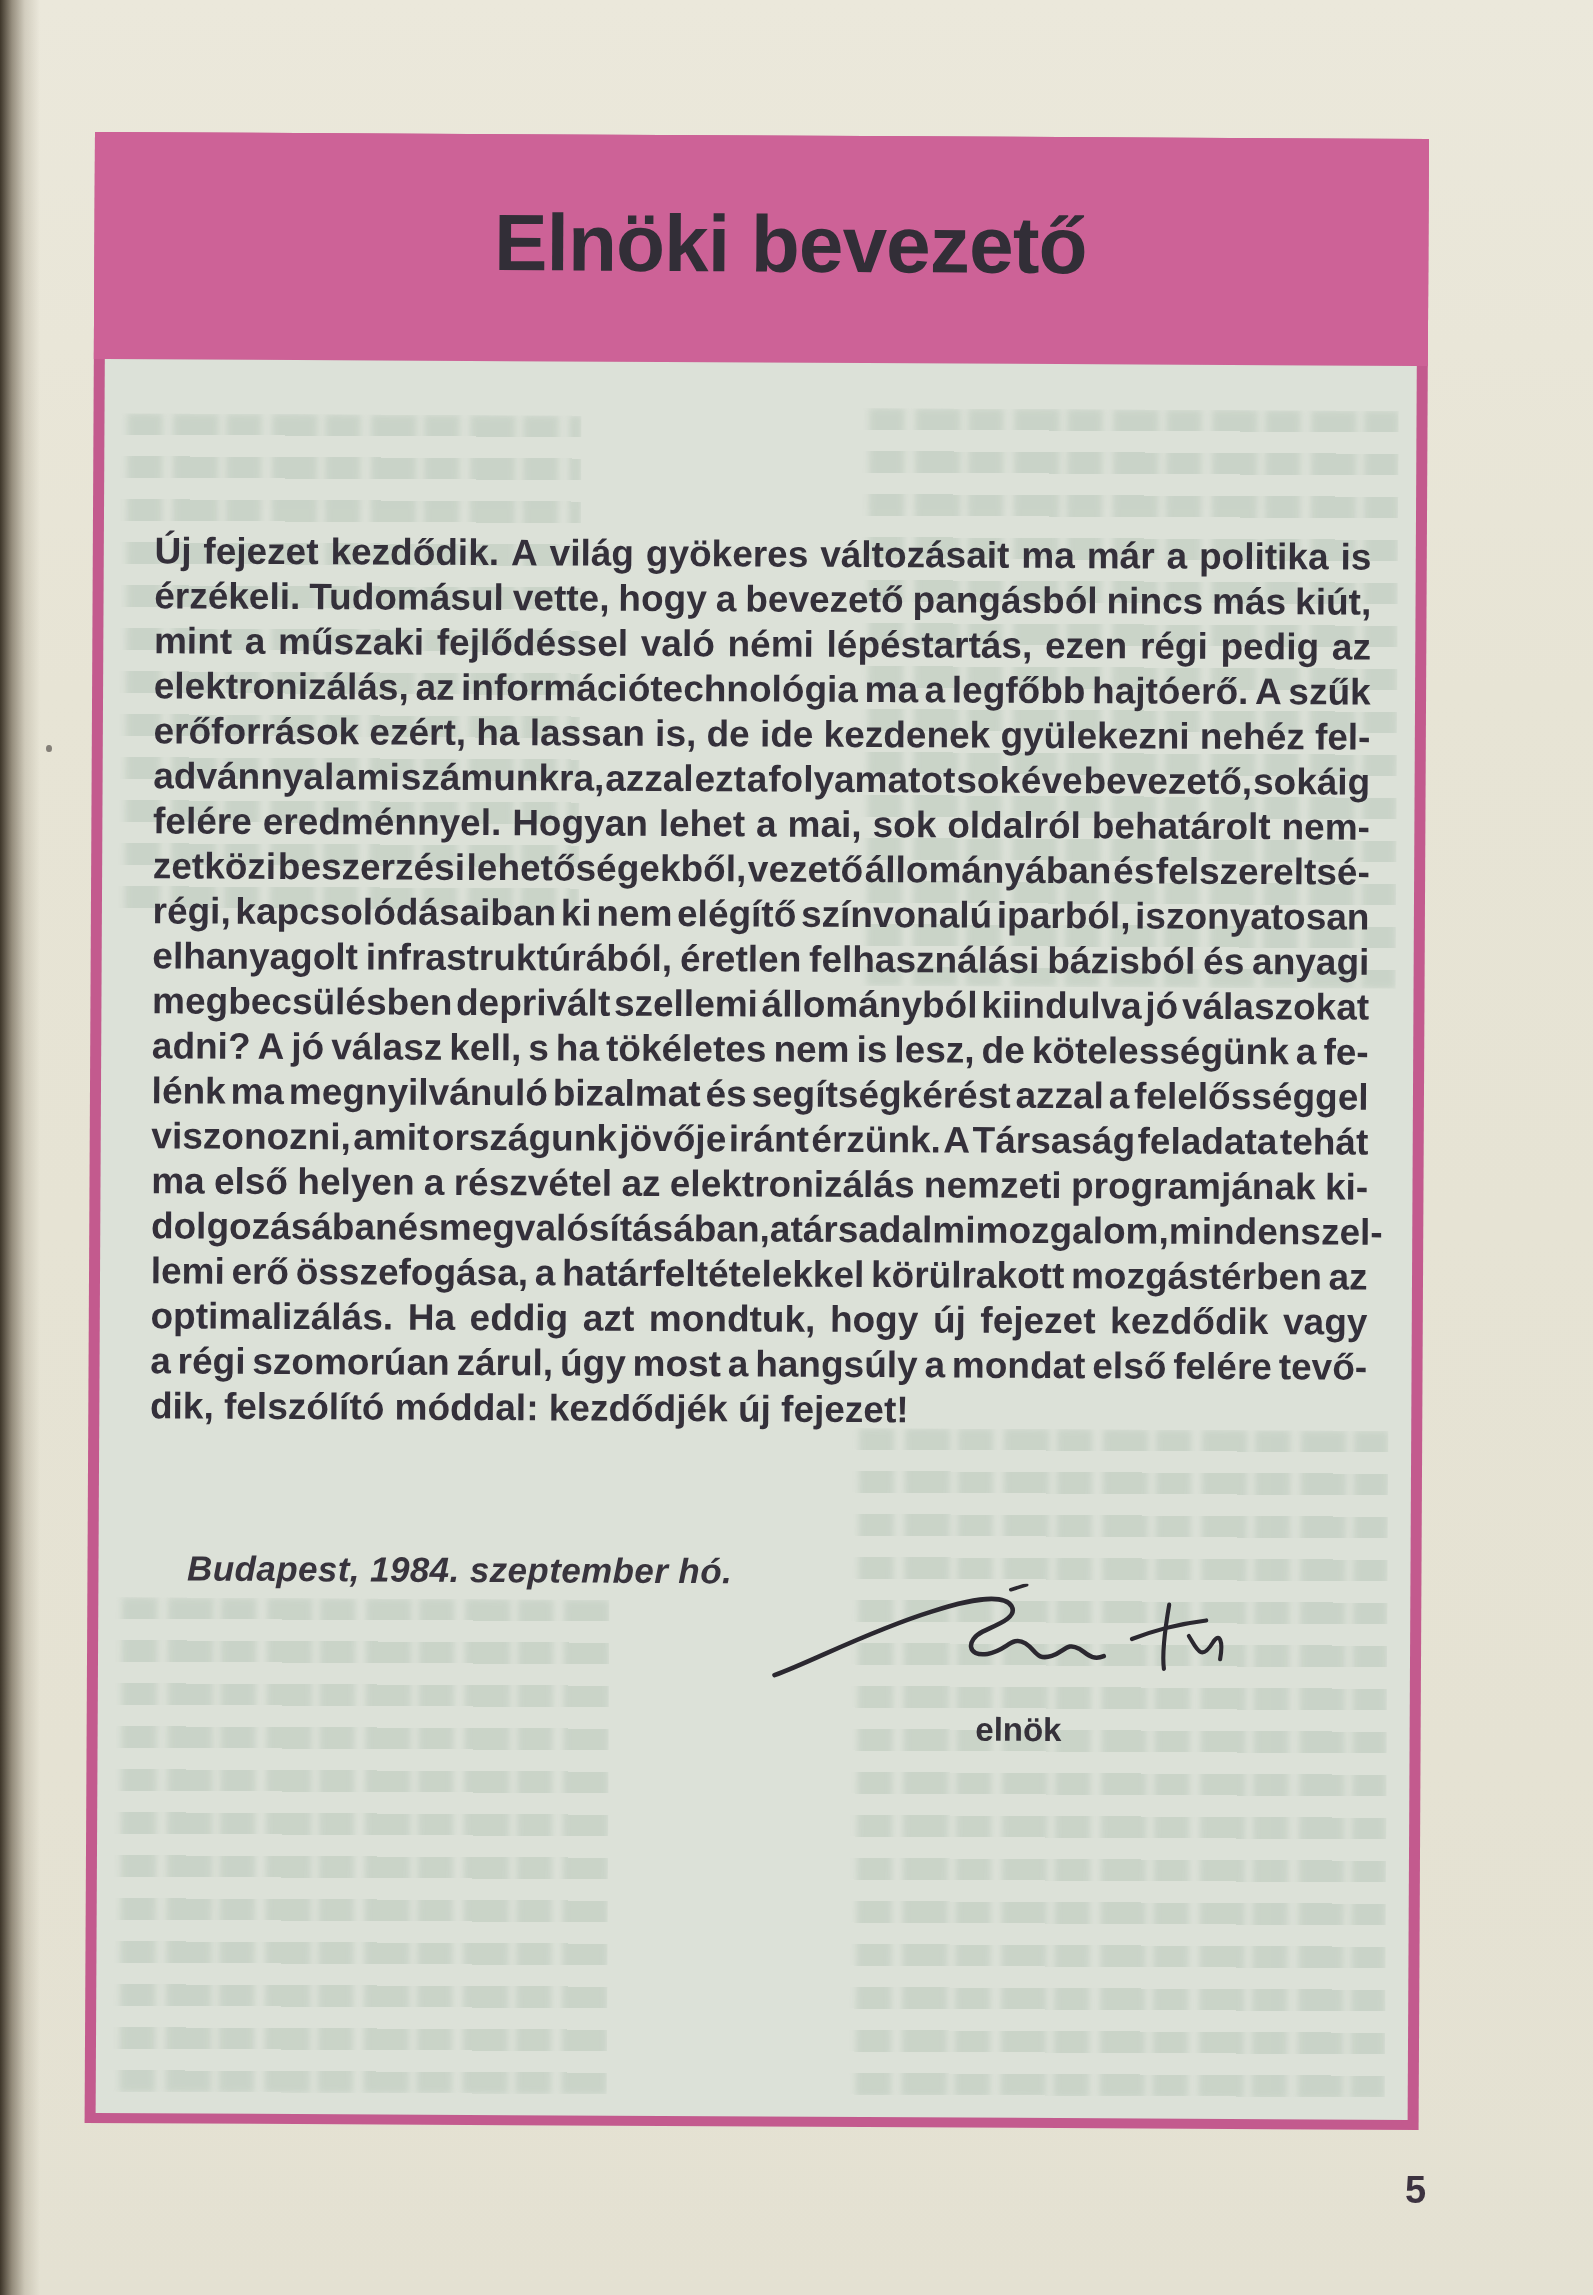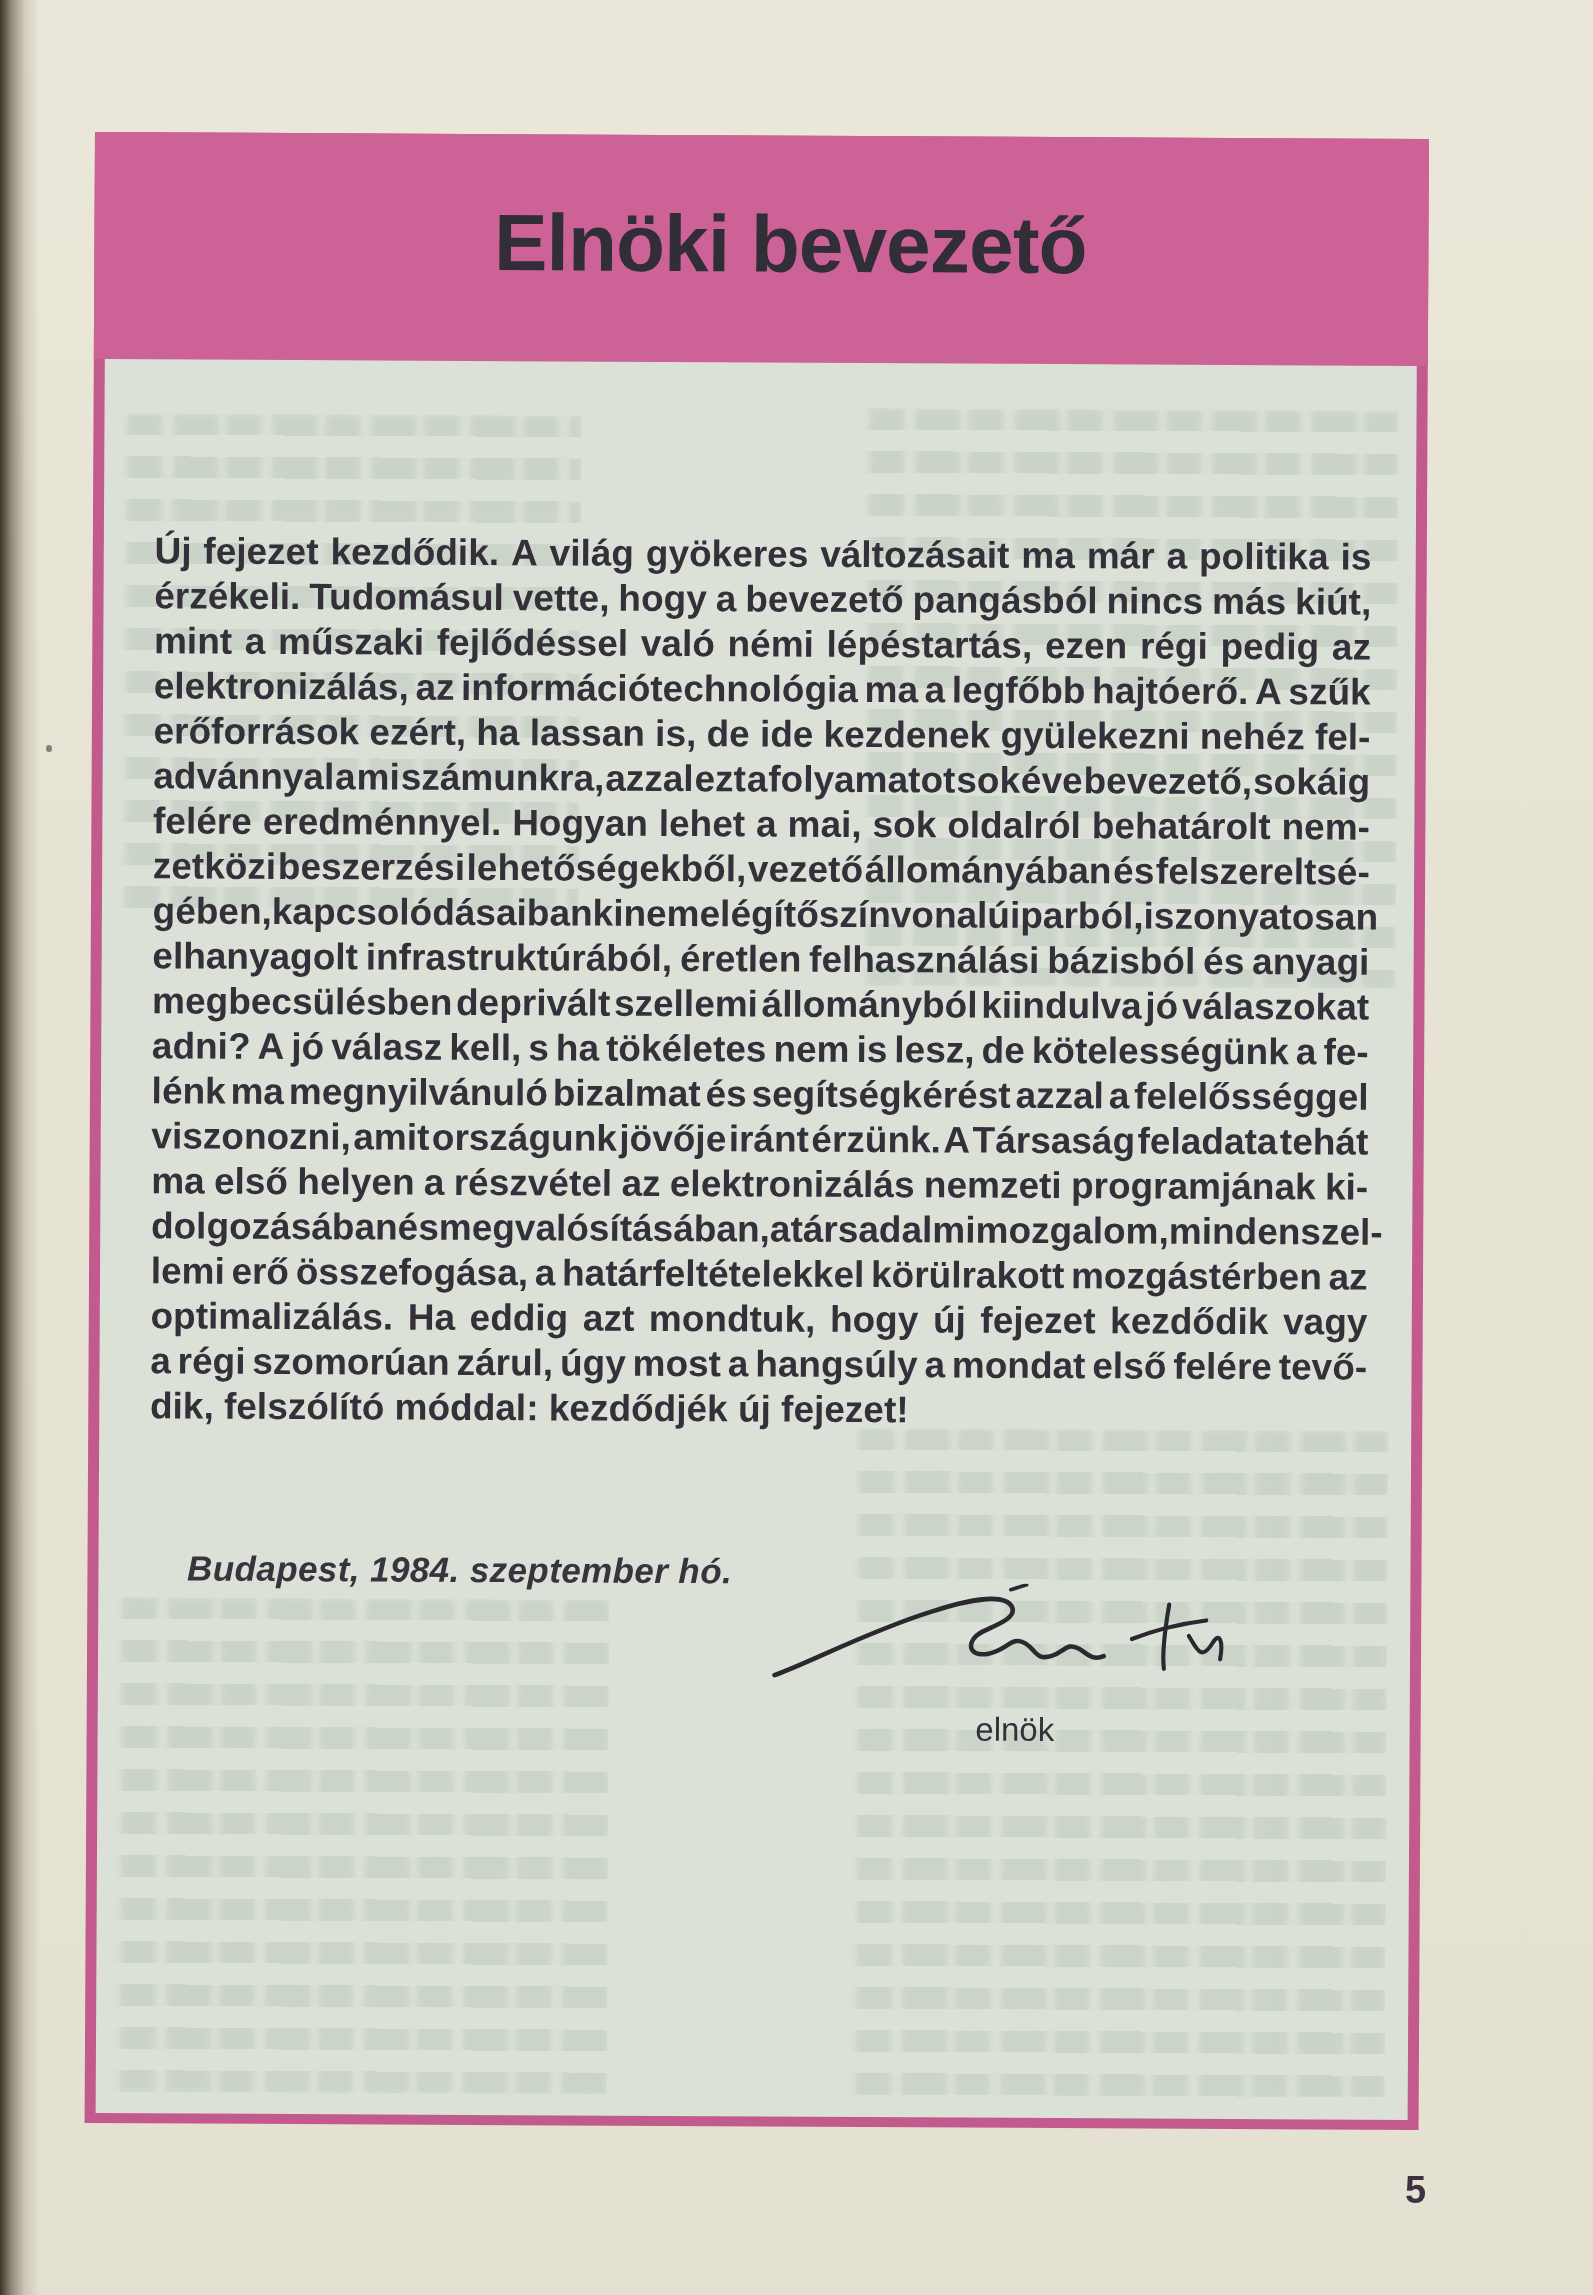--- a/index.html
+++ b/index.html
@@ -80,21 +80,21 @@
     position:absolute;left:89px;top:1189px;
     font-size:35px;font-weight:bold;font-style:italic;
     color:#38343d;letter-spacing:0.4px;
   }
   .signature{
     position:absolute;left:665px;top:1220px;width:462px;height:124px;
   }
   .signature svg{width:100%;height:100%;}
   .role{
     position:absolute;left:878px;top:1347px;
-    font-size:33px;font-weight:normal;color:#35313a;
+    font-size:33px;font-weight:bold;color:#35313a;
   }
   .page-number{
     position:absolute;left:1405px;top:2169px;
     font-size:38px;font-weight:bold;color:#3d3340;
     z-index:3;
   }
   
   .speck{position:absolute;left:46px;top:745px;width:5.8px;height:7.4px;background:#5a5450;border-radius:50%;opacity:.7;z-index:4;}
 </style>
 </head>
@@ -207,21 +207,21 @@
         <div class="body-line">
           <span>zetközi</span>
           <span>beszerzési</span>
           <span>lehetőségekből,</span>
           <span>vezető</span>
           <span>állományában</span>
           <span>és</span>
           <span>felszereltsé-</span>
         </div>
         <div class="body-line">
-          <span>gében,</span>
+          <span>régi,</span>
           <span>kapcsolódásaiban</span>
           <span>ki</span>
           <span>nem</span>
           <span>elégítő</span>
           <span>színvonalú</span>
           <span>iparból,</span>
           <span>iszonyatosan</span>
         </div>
         <div class="body-line">
           <span>elhanyagolt</span>

